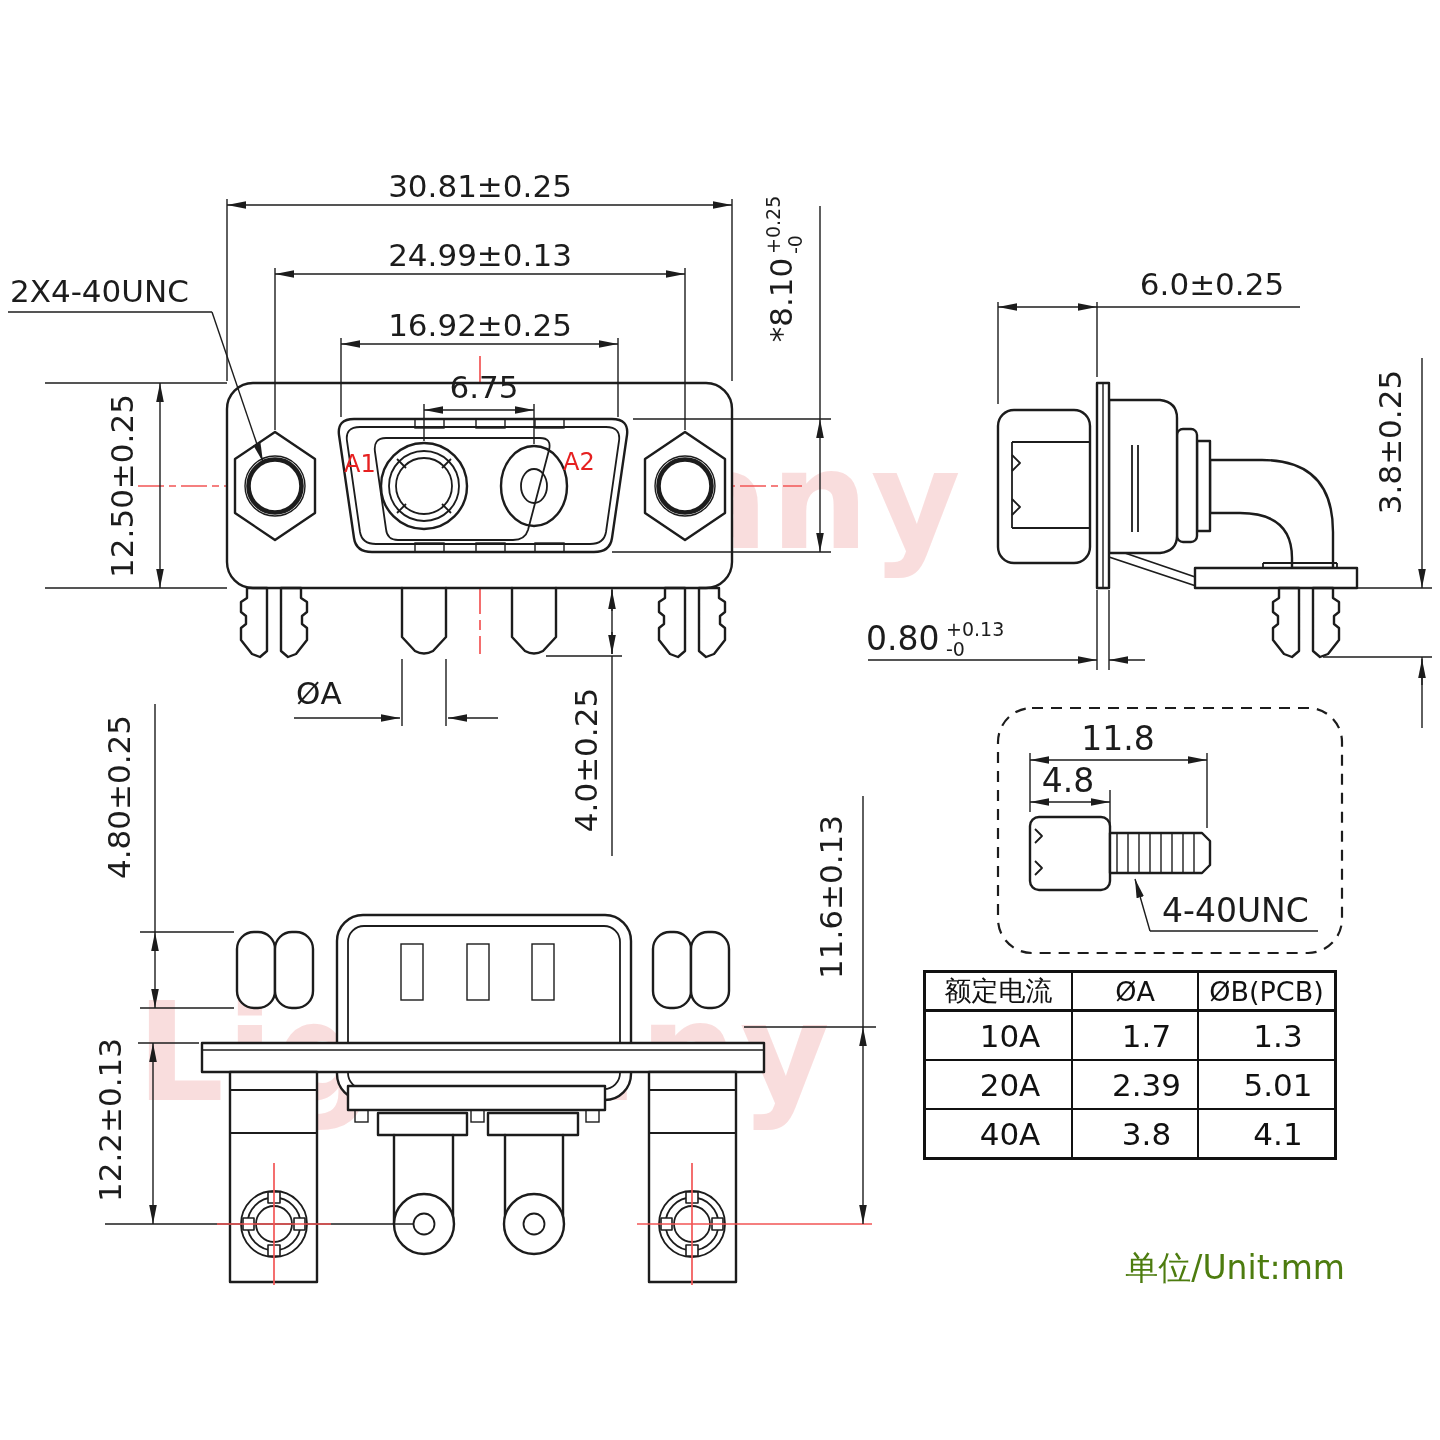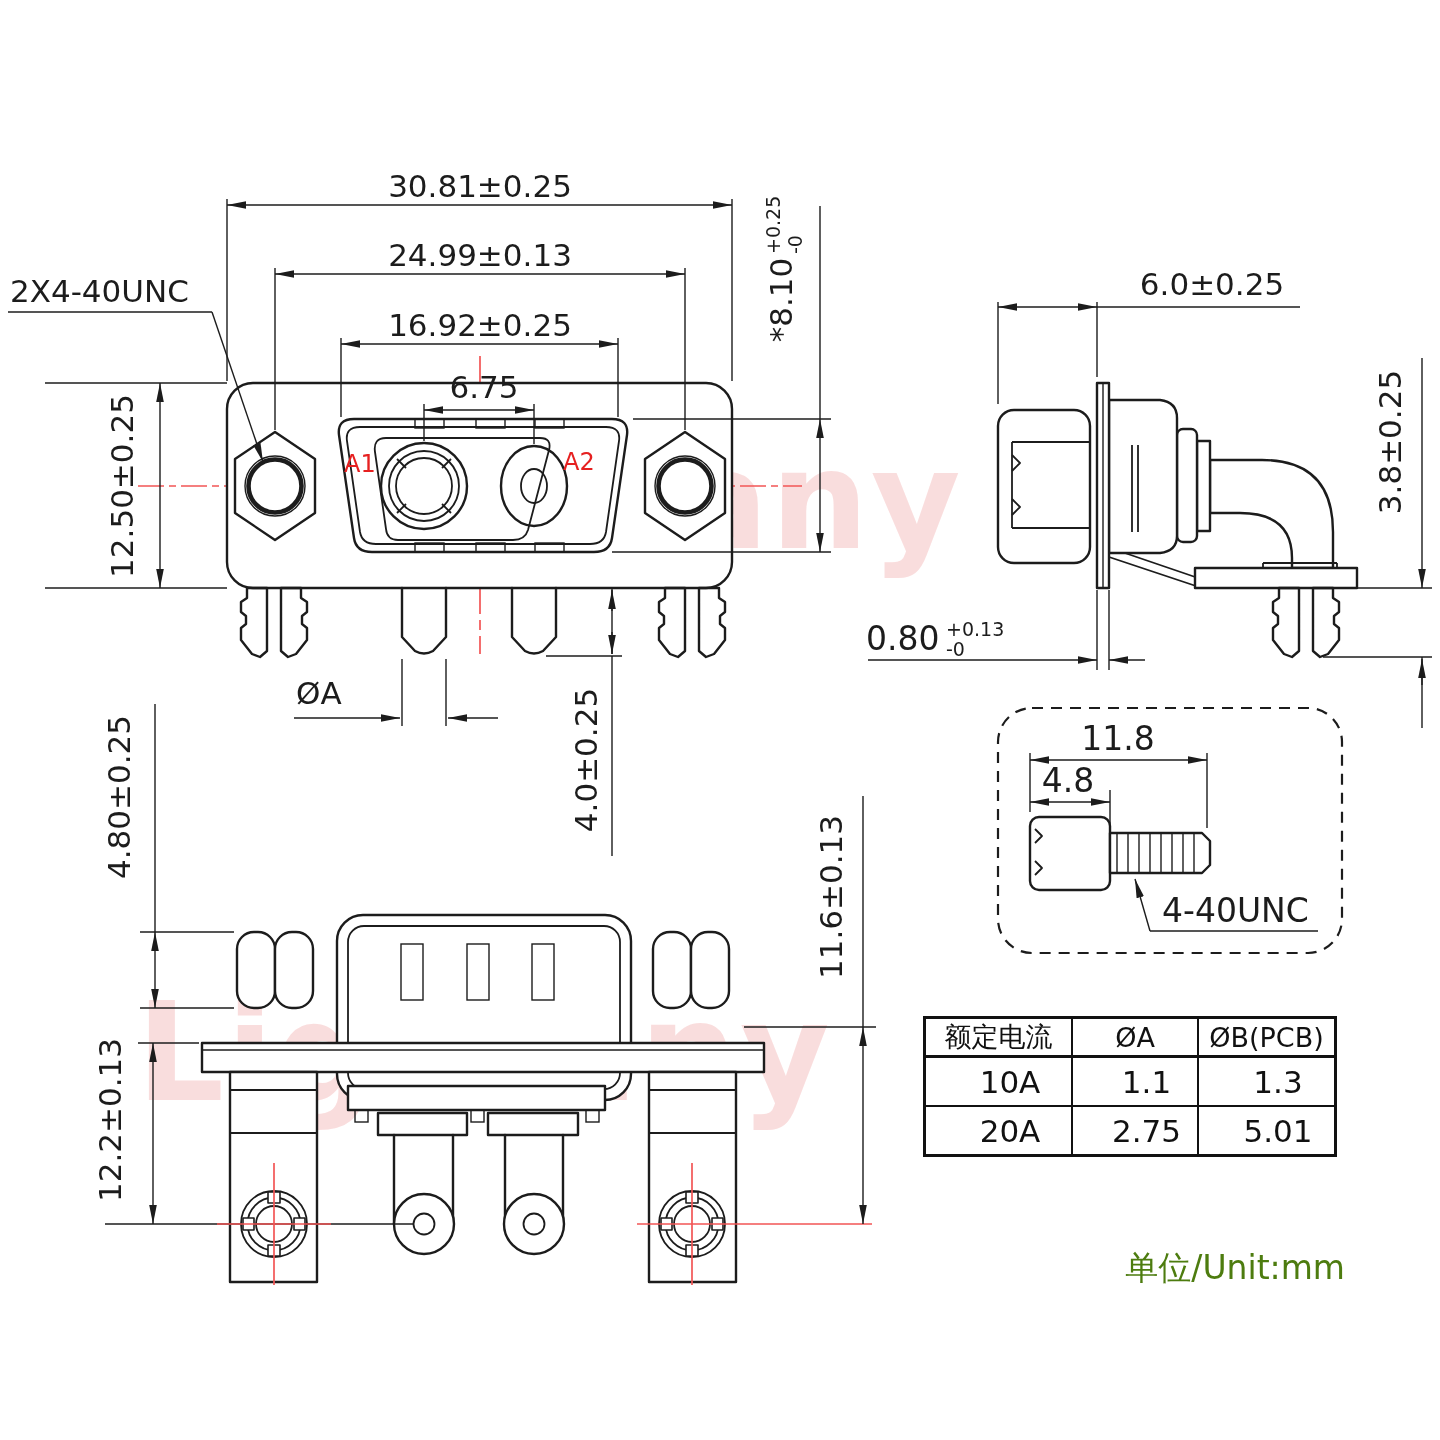--- a/index.html
+++ b/index.html
@@ -16,21 +16,21 @@
   .dash{stroke-dasharray:26 5 7 5;}
   .dashdot{stroke-dasharray:34 6 10 6;}
   .dbox{fill:none;stroke:#1c1c1c;stroke-width:2.2;stroke-dasharray:11 8;}
   .d{fill:#1c1c1c;font-size:31px;font-family:"DejaVu Sans","Liberation Sans",sans-serif;}
   .ds{font-size:19px;}
   .m{text-anchor:middle;}
   .rl{fill:#e62020;font-size:24px;font-family:"DejaVu Sans","Liberation Sans",sans-serif;}
   .wm{fill:#f5bcbc;opacity:.5;font-weight:bold;font-size:138px;letter-spacing:2px;
       font-family:"DejaVu Sans","Liberation Sans",sans-serif;text-anchor:middle;}
   
-  .spec-table{position:absolute;left:923px;top:1016px;}
+  .spec-table{position:absolute;left:923px;top:970px;}
   .spec-table table{border-collapse:collapse;table-layout:fixed;border:3px solid #111;}
   .spec-table th,.spec-table td{border:2px solid #111;text-align:center;vertical-align:middle;
       padding:0;color:#111;font-family:"DejaVu Sans","Liberation Sans",sans-serif;}
   .spec-table th{height:34px;font-size:27px;font-weight:normal;border-bottom:3px solid #111;}
   .spec-table td{height:47px;font-size:31px;padding-left:23px;}
   .c1{width:145px;} .c2{width:124px;} .c3{width:135px;}
   .unit-note{position:absolute;left:1000px;top:1246px;width:345px;text-align:right;
       font-size:33px;color:#4d7c0f;font-family:"DejaVu Sans","Liberation Sans",sans-serif;}
 </style>
 </head>
@@ -349,27 +349,32 @@
 <div class="spec-table">
   <table>
     <tbody>
           <tr>
       <th class="c1">额定电流</th>
       <th class="c2">ØA</th>
       <th class="c3">ØB(PCB)</th>
     </tr>
     <tr>
       <td>10A</td>
-      <td>1.1</td>
+      <td>1.7</td>
       <td>1.3</td>
     </tr>
     <tr>
       <td>20A</td>
-      <td>2.75</td>
+      <td>2.39</td>
       <td>5.01</td>
+    </tr>
+    <tr>
+      <td>40A</td>
+      <td>3.8</td>
+      <td>4.1</td>
     </tr>
   </tbody>
       </table>
 </div>
 
 <div class="unit-note">单位/Unit:mm</div>
 
 </div>
 
 </body></html>

